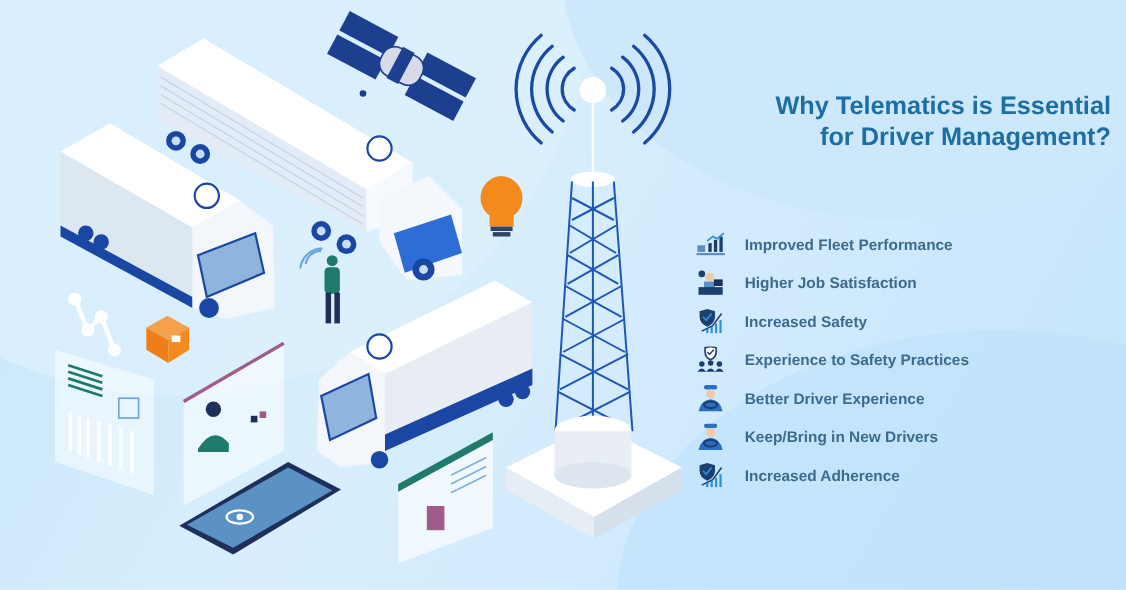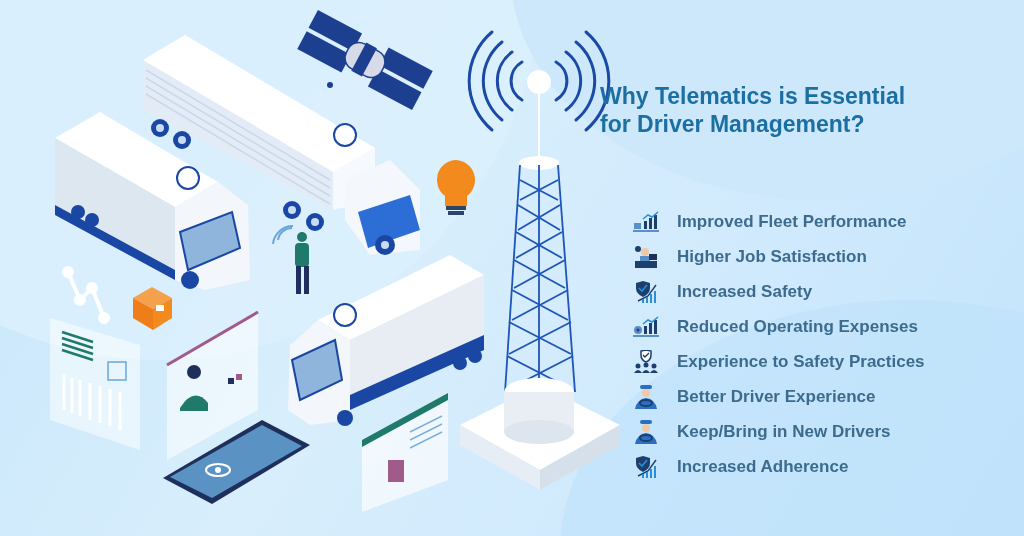--- a/index.html
+++ b/index.html
@@ -9,27 +9,27 @@
     background: linear-gradient(120deg, #c6e6fb 0%, #d8eefc 40%, #cfe9fd 70%, #c2e4fb 100%);
   }
   .bg-blob1 { position:absolute; left:-220px; top:-400px; width:760px; height:760px; border-radius:50%;
     background: #dcf0fd; opacity:.85; }
   .bg-blob2 { position:absolute; left:510px; top:-260px; width:620px; height:460px; border-radius:50%;
     background:#cde8fb; }
   .bg-blob3 { position:absolute; left:560px; top:300px; width:700px; height:500px; border-radius:50%;
     background:#bfe2fb; opacity:.7; }
   .illus { position:absolute; left:0; top:0; width:640px; height:536px; }
   .title {
-    position:absolute; left:600px; top:82px; width:410px; text-align:left;
+    position:absolute; left:600px; top:82px; width:410px; text-align:right;
     color:#1b6fa3; font-weight:700; font-size:23px; line-height:28px;
   }
   .list { position:absolute; left:633px; top:204px; width:390px; }
   .item { display:flex; align-items:center; height:35px; }
   .item .ico { width:26px; height:24px; margin-right:18px; display:flex; align-items:center; justify-content:center; }
-  .item .lbl { color:#3d6b8e; font-weight:700; font-size:17px; white-space:nowrap; }
+  .item .lbl { color:#3d6b8e; font-weight:700; font-size:14px; white-space:nowrap; }
 </style>
 </head>
 <body>
 
 <div class="bg-blob1"></div>
 <div class="bg-blob2"></div>
 <div class="bg-blob3"></div>
 
 <svg class="illus" viewBox="0 0 640 536">
 
@@ -244,34 +244,20 @@
             <rect x="12" y="16" width="2" height="6"></rect>
             <rect x="16" y="13" width="2" height="9"></rect>
             <rect x="20" y="10" width="2" height="12"></rect>
           </g>
         </svg>
     </span>
     <span class="lbl">Increased Safety</span>
   </div>
   <div class="item">
     <span class="ico">
-      <svg width="26" height="22" viewBox="0 0 26 22">
-          <circle cx="5" cy="14" r="4" fill="#5b8fc7"></circle>
-          <circle cx="5" cy="14" r="1.5" fill="#1d3f6e"></circle>
-          <rect x="11" y="10" width="3" height="8" fill="#1d3f6e"></rect>
-          <rect x="16" y="7" width="3" height="11" fill="#1d3f6e"></rect>
-          <rect x="21" y="4" width="3" height="14" fill="#1d3f6e"></rect>
-          <polyline points="10,8 15,4 19,6 25,1" fill="none" stroke="#2a8fd6" stroke-width="1.5"></polyline>
-          <rect x="0" y="19" width="26" height="2" fill="#5b8fc7"></rect>
-        </svg>
-    </span>
-    <span class="lbl">Reduced Operating Expenses</span>
-  </div>
-  <div class="item">
-    <span class="ico">
       <svg width="26" height="24" viewBox="0 0 26 24">
           <path d="M8 1 l5 -1 l5 1 l0 4 q0 5 -5 7 q-5 -2 -5 -7z" fill="#fff" stroke="#1d3f6e" stroke-width="1.5"></path>
           <polyline points="10,5 12,7 16,3" fill="none" stroke="#1d3f6e" stroke-width="1.4"></polyline>
           <g fill="#1d3f6e">
             <circle cx="5" cy="16" r="2.5"></circle>
             <circle cx="13" cy="15" r="2.5"></circle>
             <circle cx="21" cy="16" r="2.5"></circle>
             <path d="M1 23 q4 -6 8 0z"></path>
             <path d="M9 23 q4 -6 8 0z"></path>
             <path d="M17 23 q4 -6 8 0z"></path>

